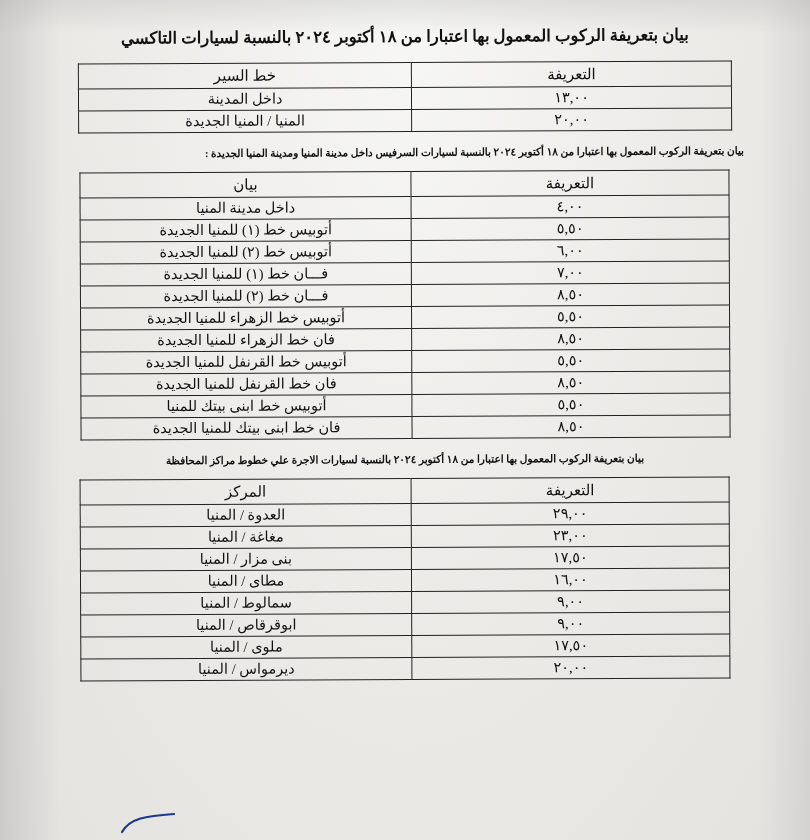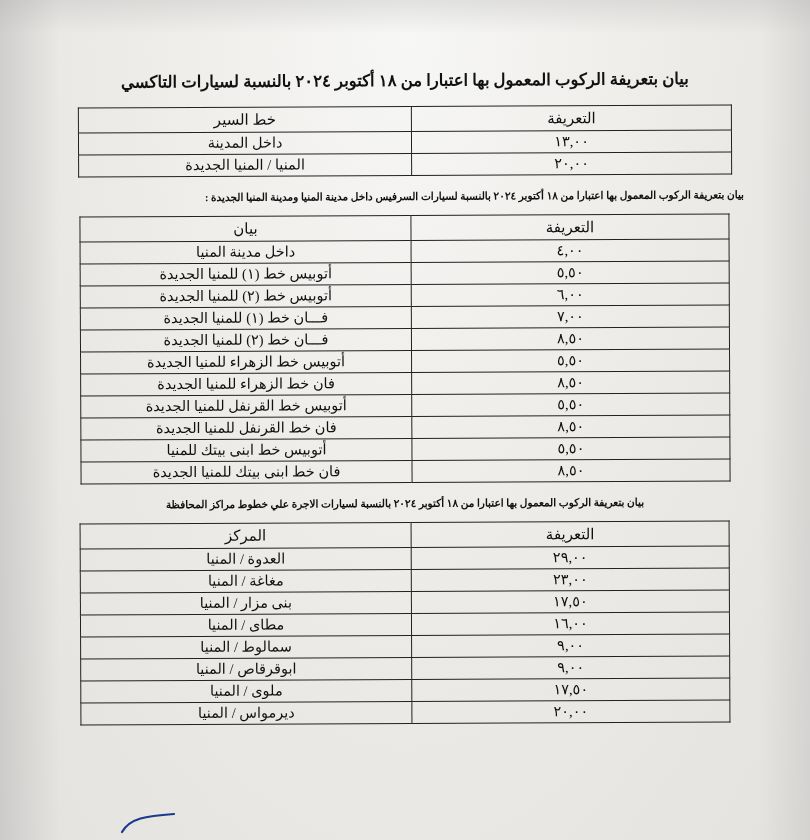--- a/index.html
+++ b/index.html
@@ -36,21 +36,21 @@
   }
   .shade-top {
     position: absolute;
     left: 0; right: 0; top: 0; height: 34px;
     background: linear-gradient(to top, rgba(180,180,180,0) 0%, rgba(175,175,175,0.3) 100%);
     pointer-events: none;
   }
 
   .content {
     position: relative;
-    padding: 64px 66px 0 66px;
+    padding: 20px 66px 0 66px;
     box-sizing: border-box;
   }
 
   h1.doc-title {
     font-size: 16.5px;
     font-weight: bold;
     text-align: center;
     margin: 6px 0 14px 0;
     letter-spacing: 0;
     line-height: 1.35;

